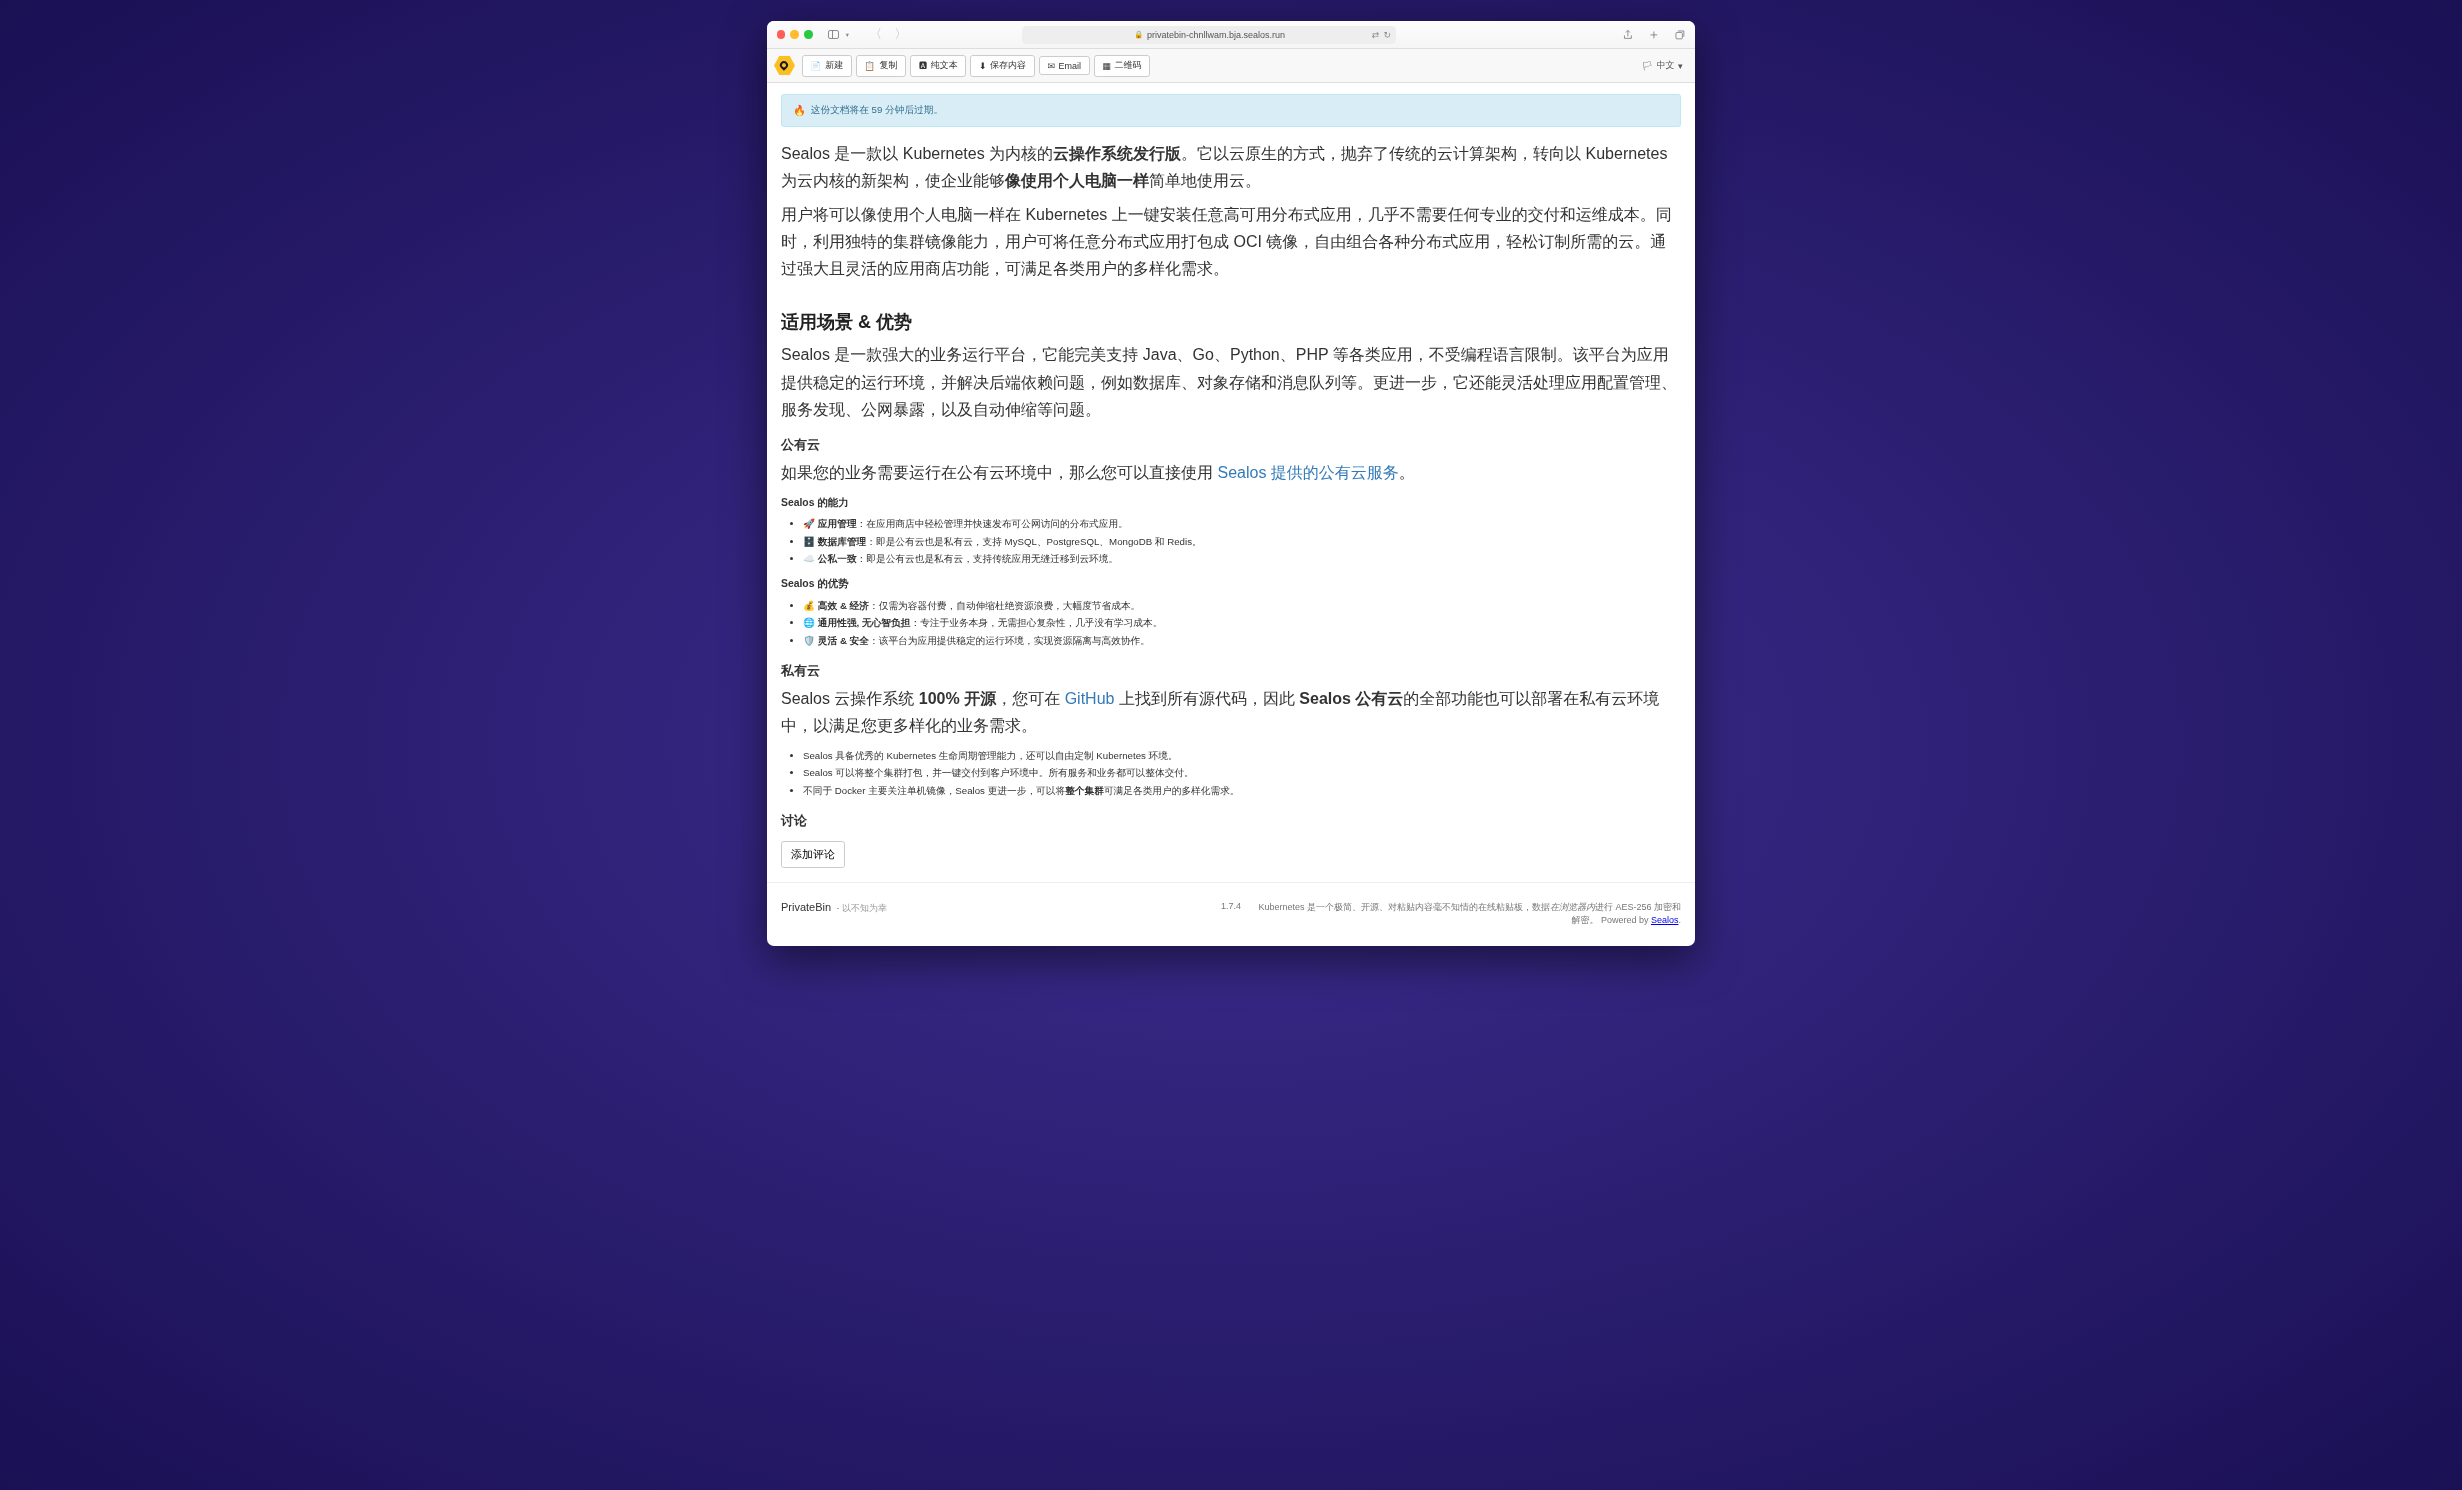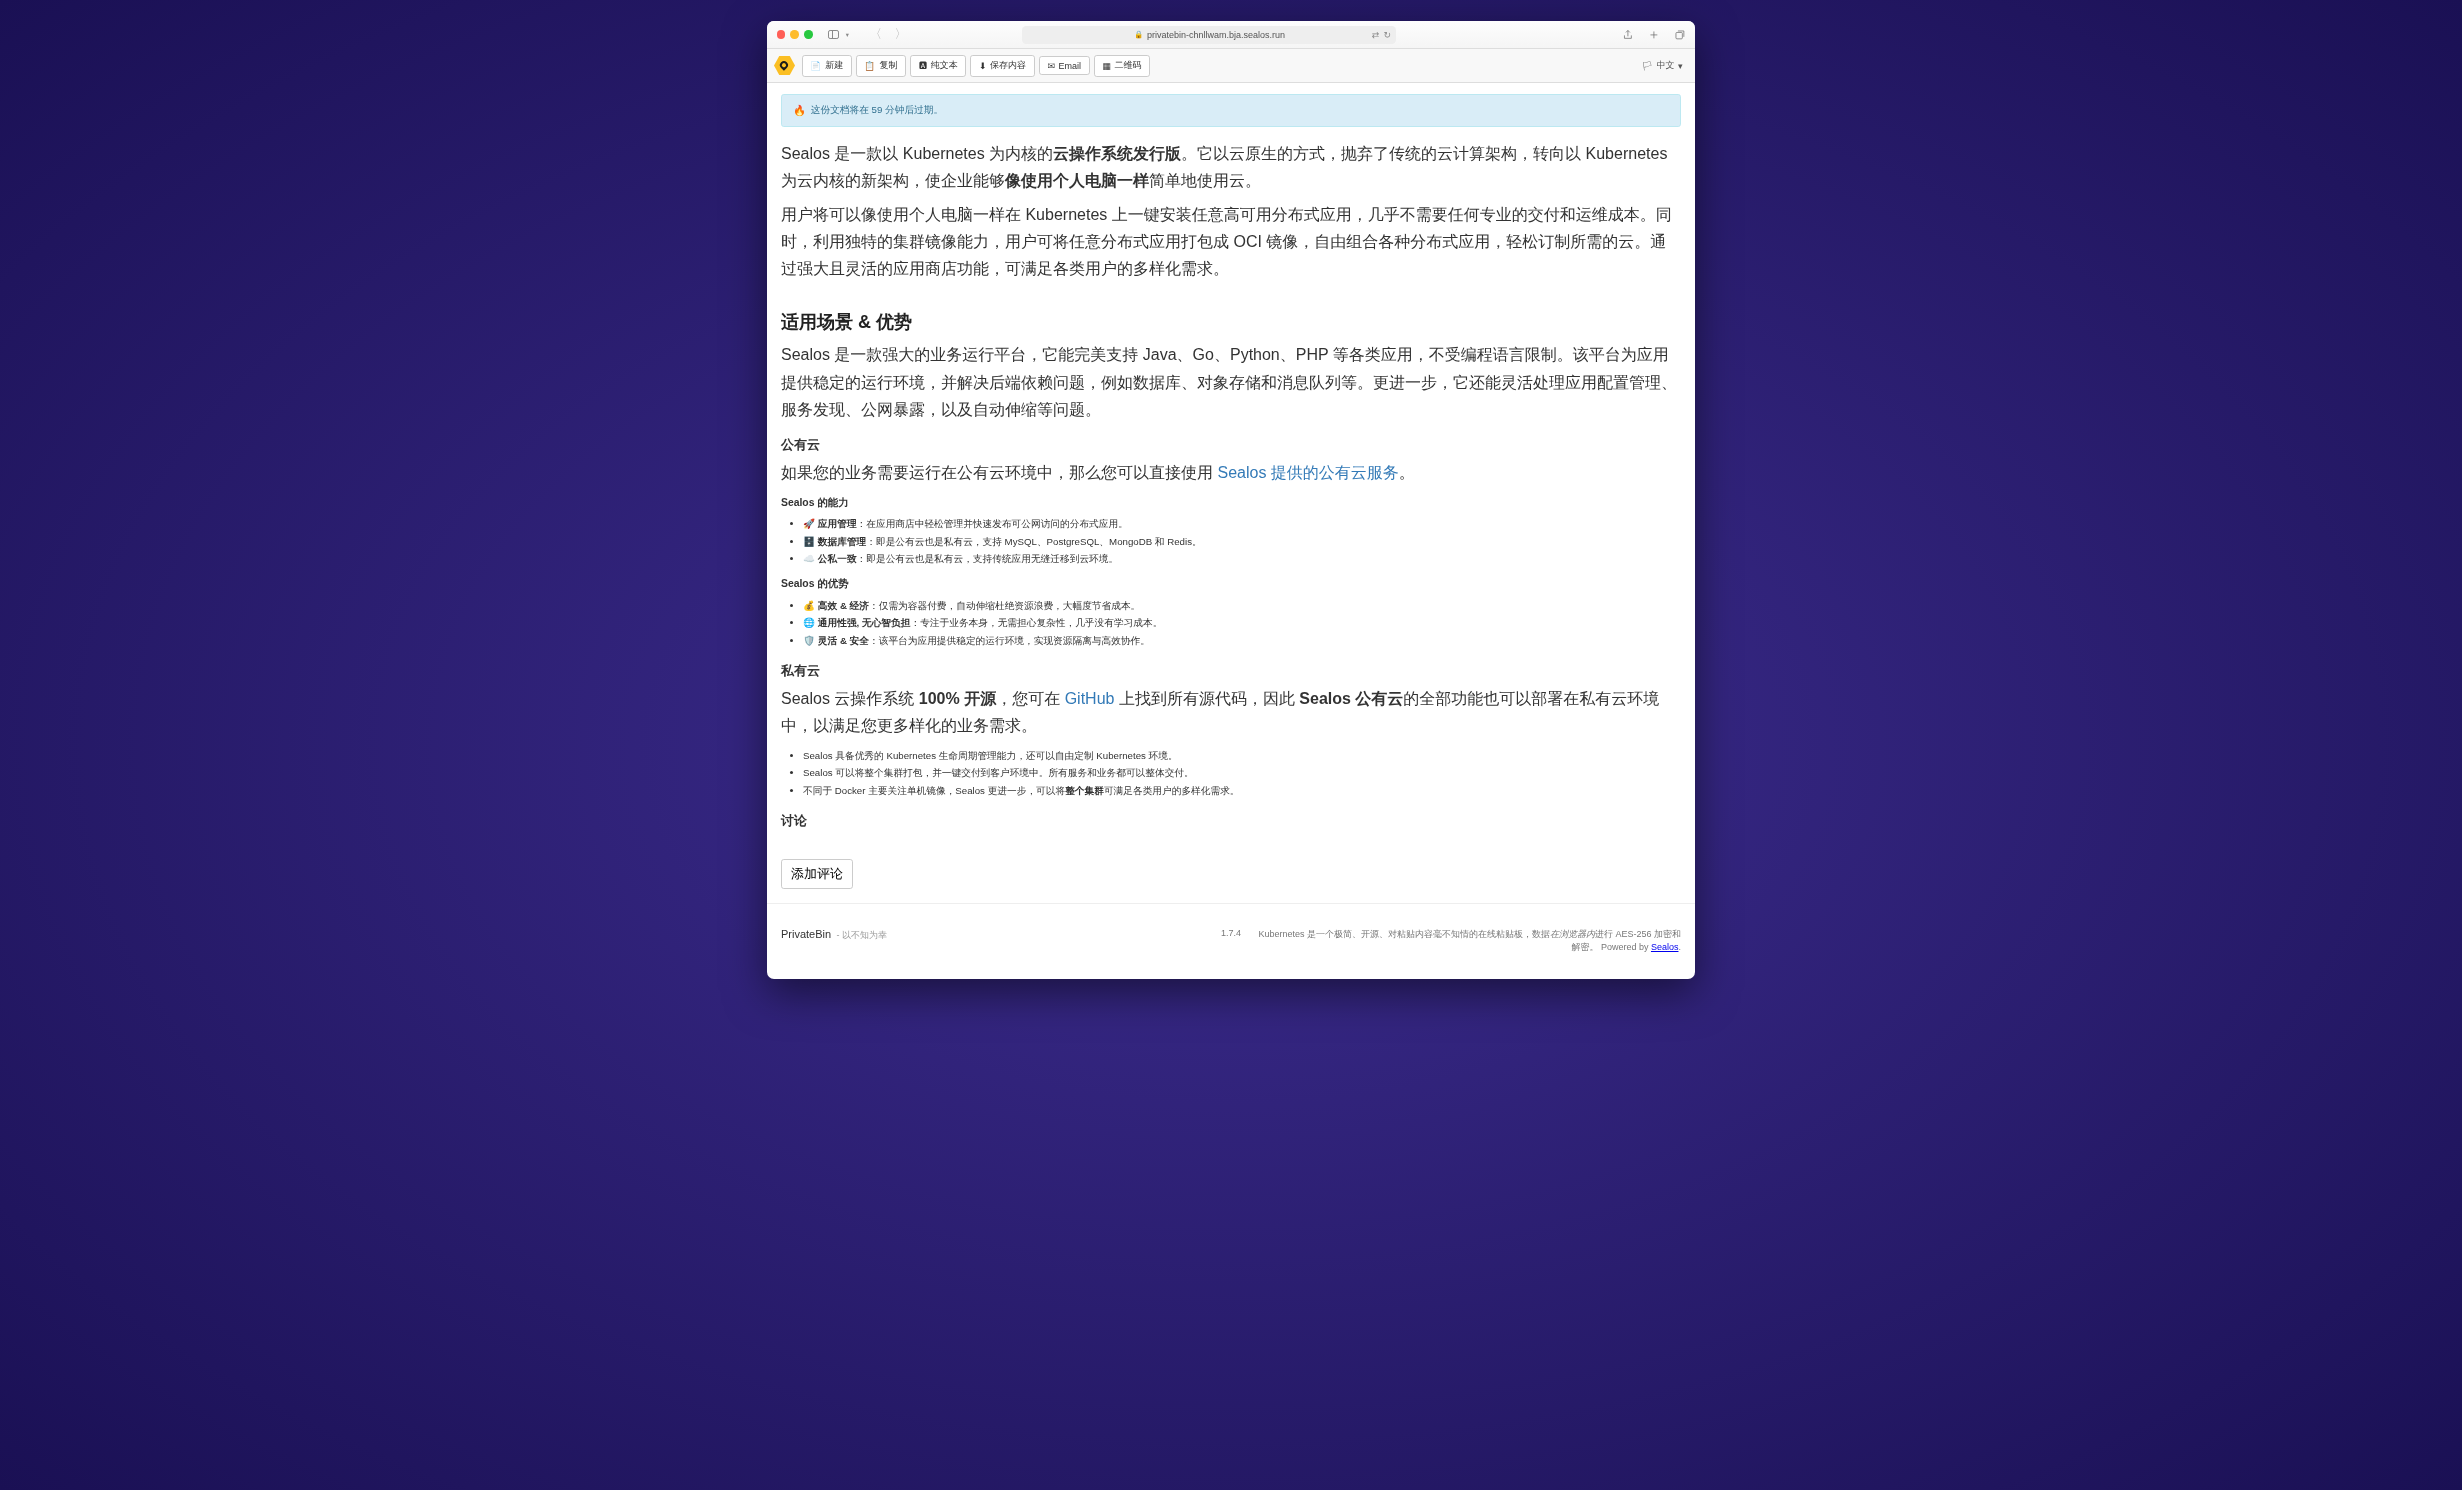--- a/index.html
+++ b/index.html
@@ -31,22 +31,22 @@
 .fire-icon{font-size:10.4px}
 .doc p{line-height:1.7;margin-bottom:7px;color:#333;font-size:16px}
 .doc h2{font-size:18px;font-weight:600;margin:28px 0 7px;color:#222}
 .doc h3{font-size:13px;font-weight:600;margin:12.5px 0 5.5px;color:#333}
 .doc h4{font-size:10.4px;font-weight:700;margin:9.7px 0 5.5px;color:#333}
 .doc a{color:#337ab7;text-decoration:none}
 .doc ul{list-style:disc;padding-left:22px;margin-bottom:7px}
 .doc li{line-height:1.8;color:#333;font-size:9.7px}
 .doc strong{font-weight:700}
 .emoji{margin-right:2.8px}
-.add-comment-btn{background:#fff;border:0.7px solid #ccc;border-radius:2.8px;padding:4.8px 9px;font-size:13px;margin-top:24px;cursor:pointer}
-.footer{border-top:0.7px solid #eee;padding:24px 14px;display:flex;align-items:flex-start;font-size:9px;color:#777}
+.add-comment-btn{background:#fff;border:0.7px solid #ccc;border-radius:2.8px;padding:4.8px 9px;font-size:11px;margin-top:6px;cursor:pointer}
+.footer{border-top:0.7px solid #eee;padding:18px 14px;display:flex;align-items:flex-start;font-size:9px;color:#777}
 .footer-brand{color:#333;font-size:11px;font-weight:400}
 .footer-motto{color:#999;font-size:9px;margin-left:2.8px}
 .footer-version{position:absolute;left:50%;transform:translateX(-50%);color:#777}
 .footer-right{margin-left:auto;text-align:right;max-width:429px;line-height:1.5}
 .footer-right em{font-style:italic}
 .footer-wrap{position:relative;display:flex;width:100%;align-items:flex-start}
 </style>
 </head>
 <body>
 

